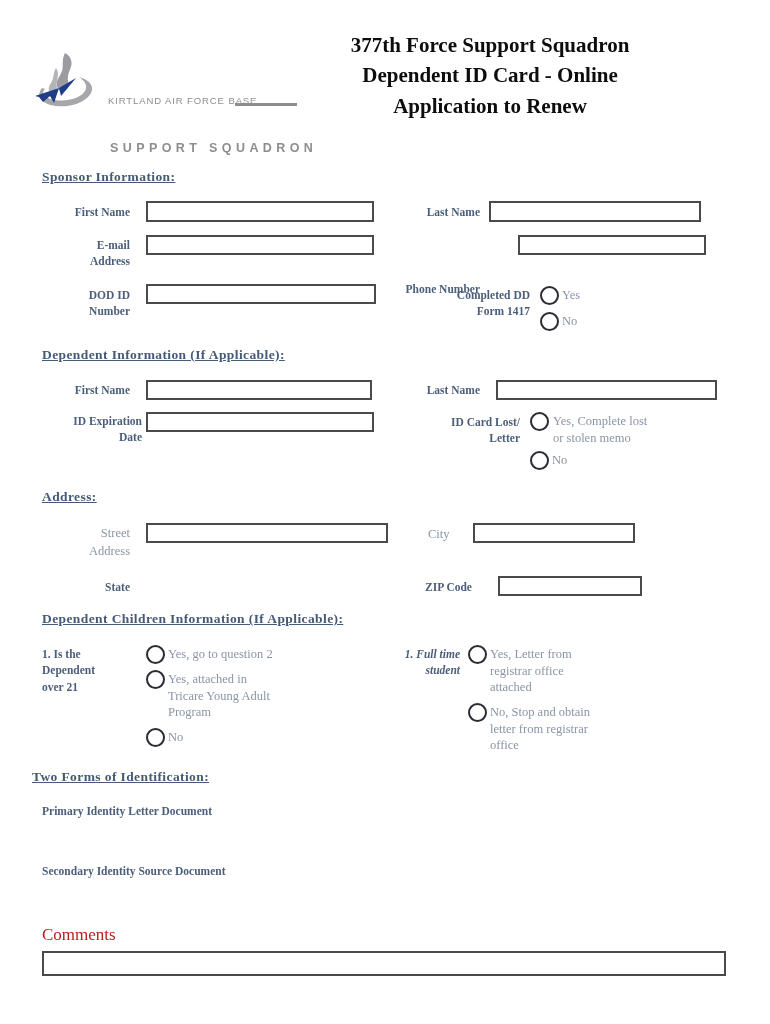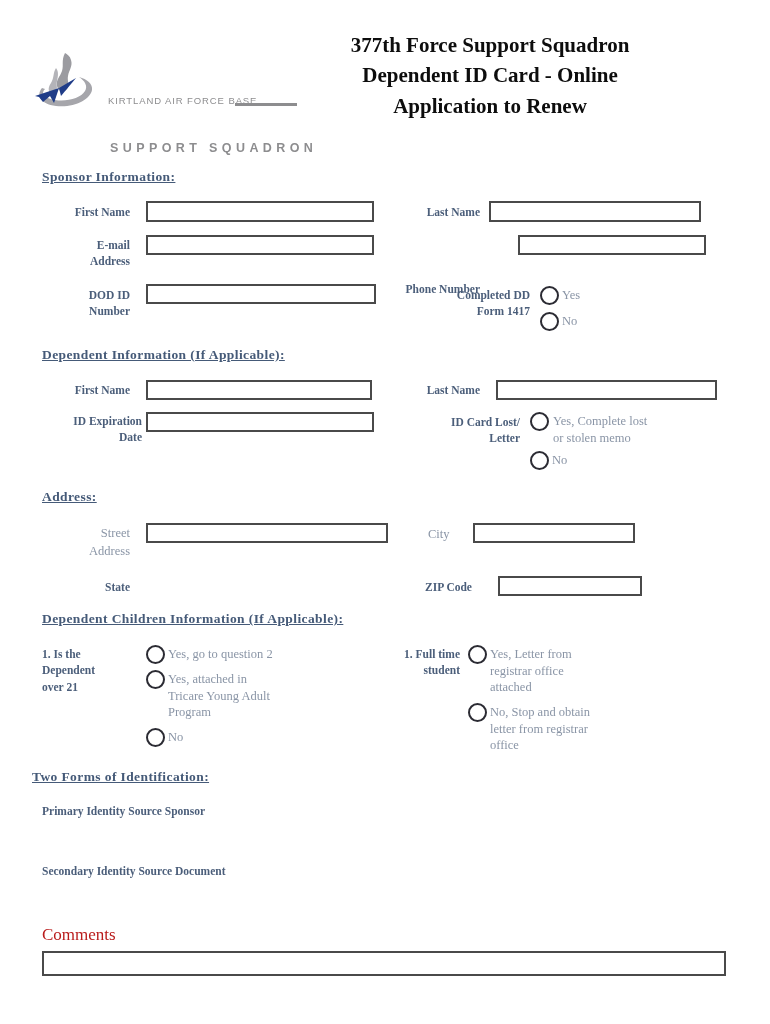--- a/index.html
+++ b/index.html
@@ -299,41 +299,41 @@
   <div class="radio" style="left:146px; top:670px;"></div>
   <div class="radio-lbl" style="left:168px; top:671px; width:150px;">
     <div>Yes, attached in</div>
     <div>Tricare Young Adult</div>
     <div>Program</div>
   </div>
 
   <div class="radio" style="left:146px; top:728px;"></div>
   <div class="radio-lbl" style="left:168px; top:729px;">No</div>
 
-  <div class="lbl right" style="left:350px; top:646px; width:110px;">
+  <div class="lbl right" style="left:350px; top:646px; width:110px;font-style:italic;">
     <div>1. Full time</div>
     <div>student</div>
   </div>
 
   <div class="radio" style="left:468px; top:645px;"></div>
   <div class="radio-lbl" style="left:490px; top:646px; width:150px;">
     <div>Yes, Letter from</div>
     <div>registrar office</div>
     <div>attached</div>
   </div>
 
   <div class="radio" style="left:468px; top:703px;"></div>
   <div class="radio-lbl" style="left:490px; top:704px; width:155px;">
     <div>No, Stop and obtain</div>
     <div>letter from registrar</div>
     <div>office</div>
   </div>
 
   <div class="section-head" style="left:32px; top:769px;">Two Forms of Identification:</div>
 
-  <div class="idtext" style="left:42px; top:805px;">Primary Identity Source Sponsor</div>
+  <div class="idtext" style="left:42px; top:805px;">Primary Identity Letter Document</div>
 
   <div class="idtext" style="left:42px; top:865px;">Secondary Identity Source  Document</div>
 
   <div class="comments-lbl" style="left:42px; top:925px;">Comments</div>
   <textarea class="comments-box" style="left: 42px; top: 951px; width: 684px; height: 25px;" placeholder=""></textarea>
 
 </div>
 
 </body></html>

